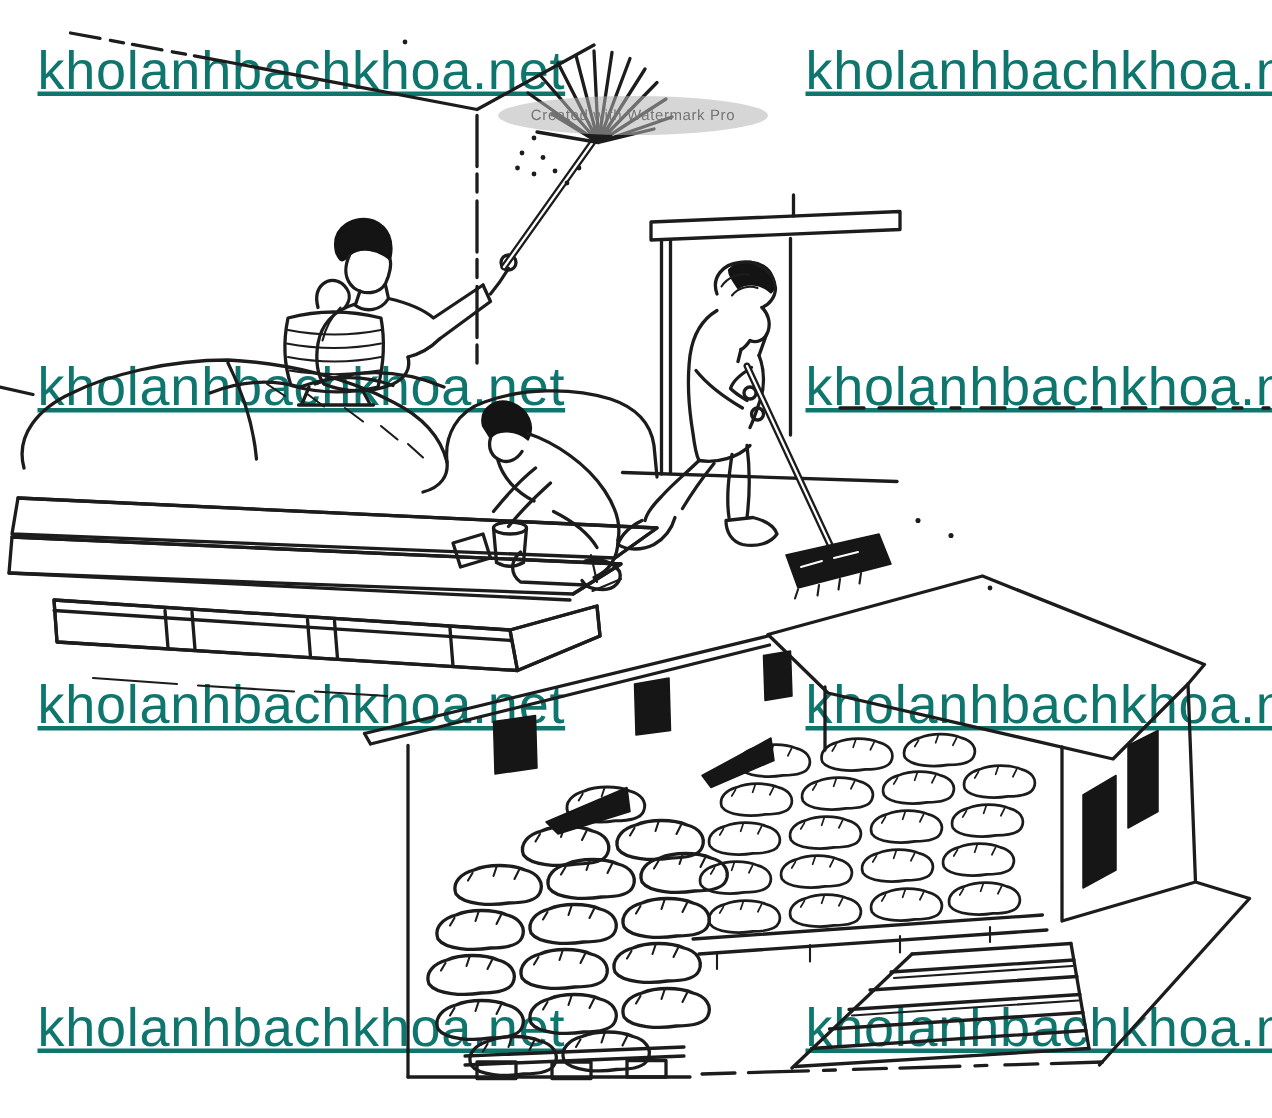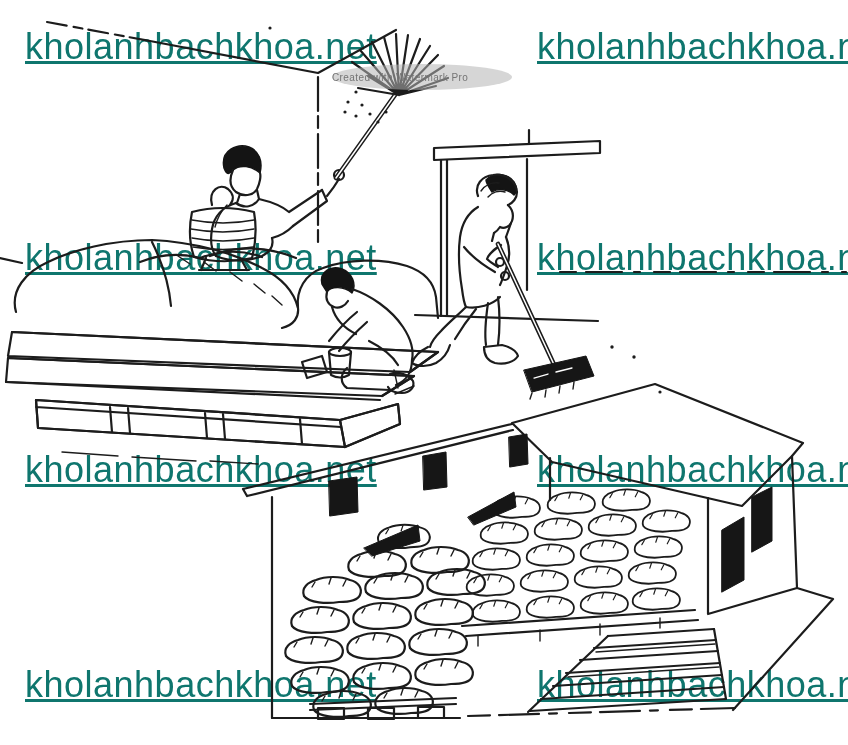--- a/index.html
+++ b/index.html
@@ -15,21 +15,21 @@
       fill:none;stroke:#1c1c1c;stroke-width:2.2;stroke-linecap:round;stroke-linejoin:round;}
   svg.art .dark{fill:#161616;stroke:#161616;stroke-width:1;}
   svg.art .hairf{fill:#141414;stroke:#141414;stroke-width:1.5;}
   svg.art .thin{stroke-width:1.4;}
   svg.art .handle{stroke-width:4.6;}
   svg.art .core{stroke:#ffffff;stroke-width:1.5;}
   svg.art .wht{stroke:#ffffff;stroke-width:1.3;}
   svg.art .dot{fill:#1c1c1c;stroke:none;}
   .badge{position:absolute;left:332px;top:64px;width:180px;height:26px;z-index:3;
          background:rgba(181,181,181,.55);border-radius:50%;
-         display:flex;align-items:center;}
+         display:flex;align-items:center;justify-content:center;}
   .badge span{font-size:10px;color:#757575;letter-spacing:.4px;white-space:nowrap;}
 </style>
 </head>
 <body>
 
 <div class="wm c1 r1">kholanhbachkhoa.net</div>
 <div class="wm c2 r1">kholanhbachkhoa.net</div>
 <div class="wm c1 r2">kholanhbachkhoa.net</div>
 <div class="wm c2 r2">kholanhbachkhoa.net</div>
 <div class="wm c1 r3">kholanhbachkhoa.net</div>

